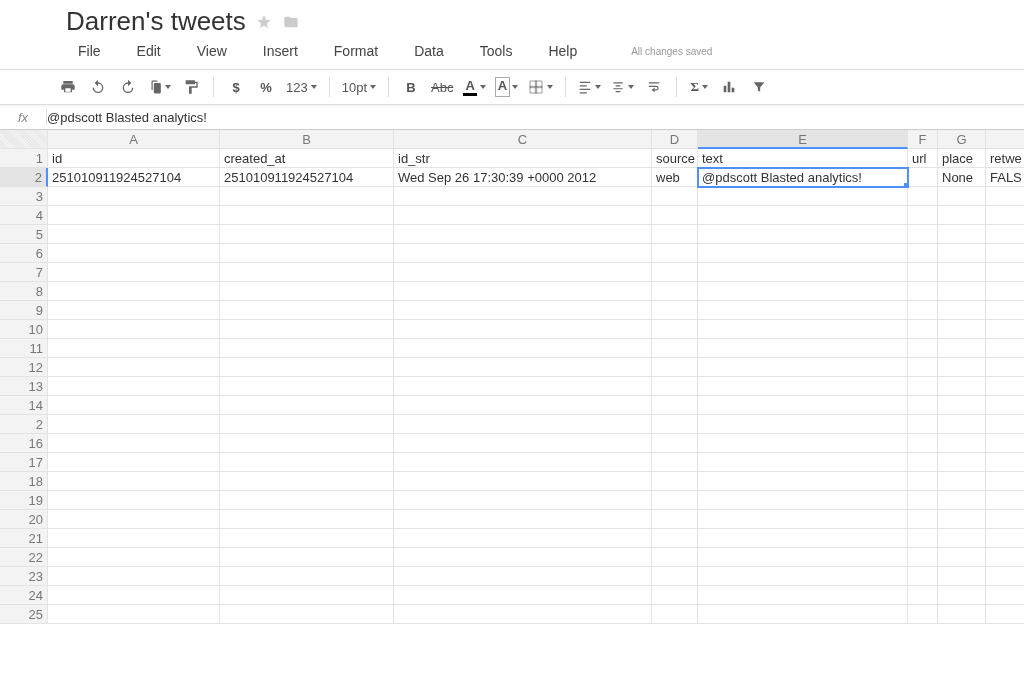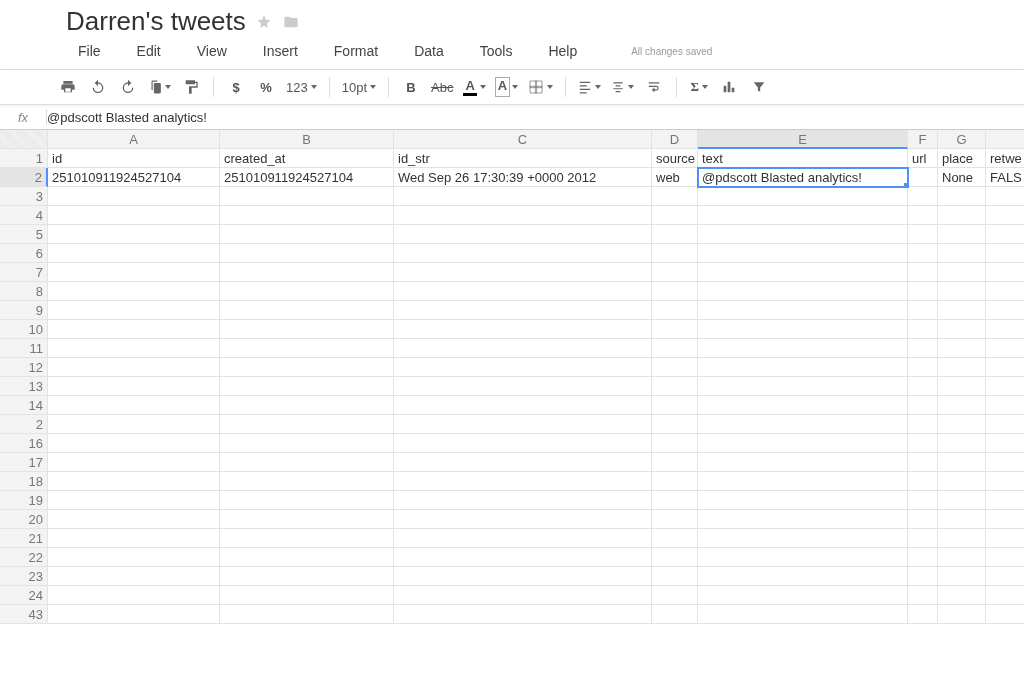--- a/index.html
+++ b/index.html
@@ -476,21 +476,21 @@
     <div class="cell"></div>
     <div class="rowhead">24</div>
     <div class="cell"></div>
     <div class="cell"></div>
     <div class="cell"></div>
     <div class="cell"></div>
     <div class="cell"></div>
     <div class="cell"></div>
     <div class="cell"></div>
     <div class="cell"></div>
-    <div class="rowhead">43</div>
+    <div class="rowhead">25</div>
     <div class="cell"></div>
     <div class="cell"></div>
     <div class="cell"></div>
     <div class="cell"></div>
     <div class="cell"></div>
     <div class="cell"></div>
     <div class="cell"></div>
     <div class="cell"></div>
   </div>
 

